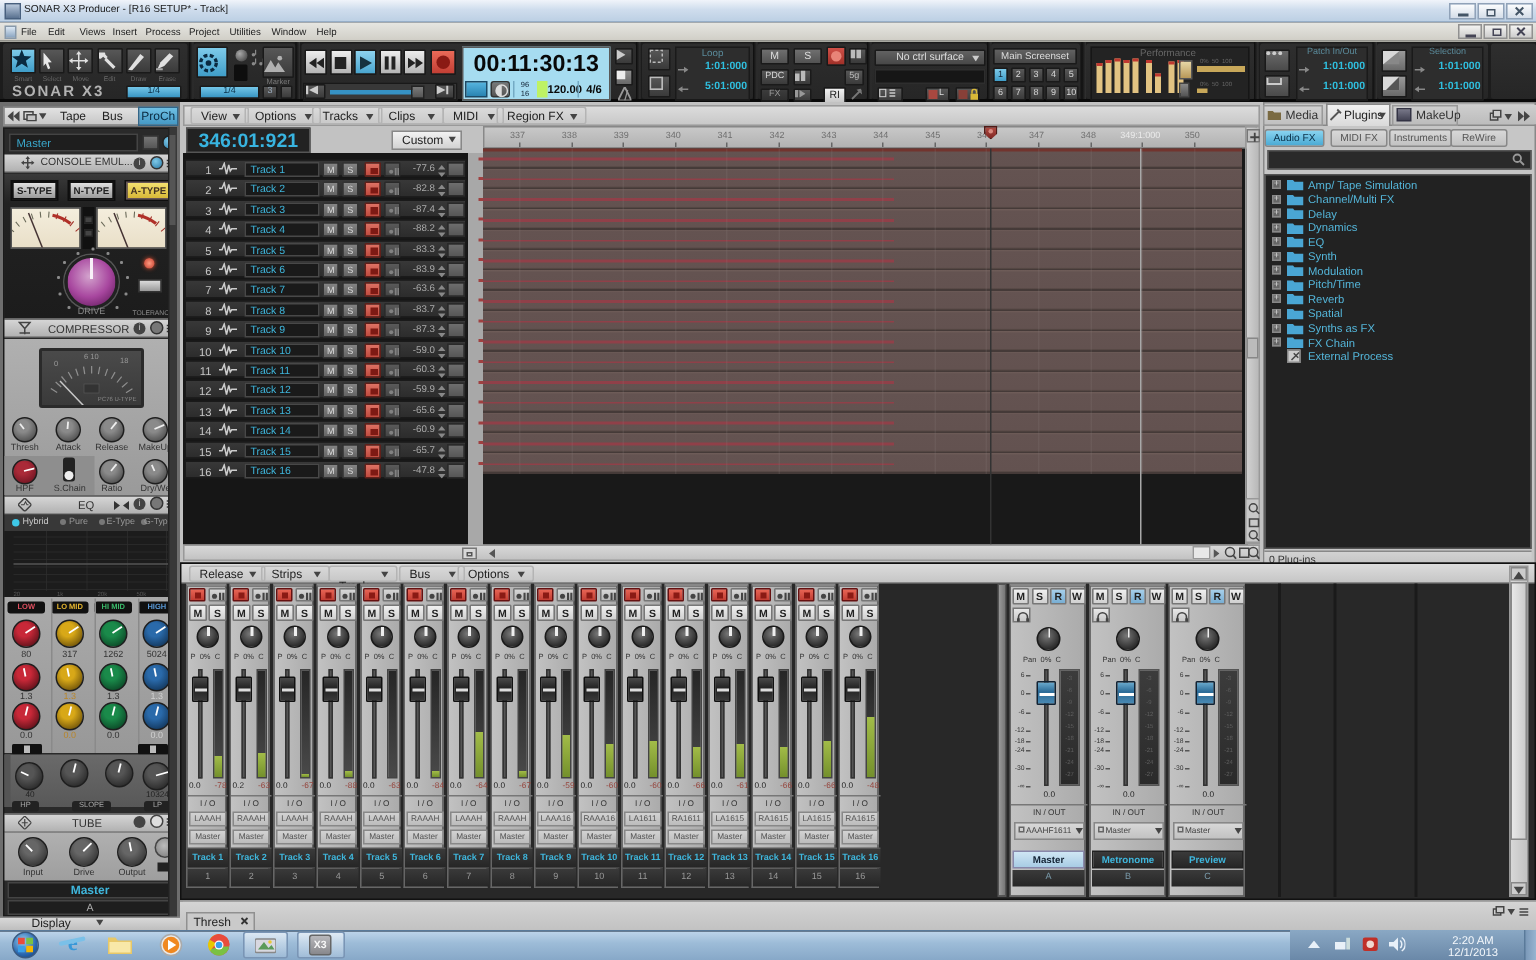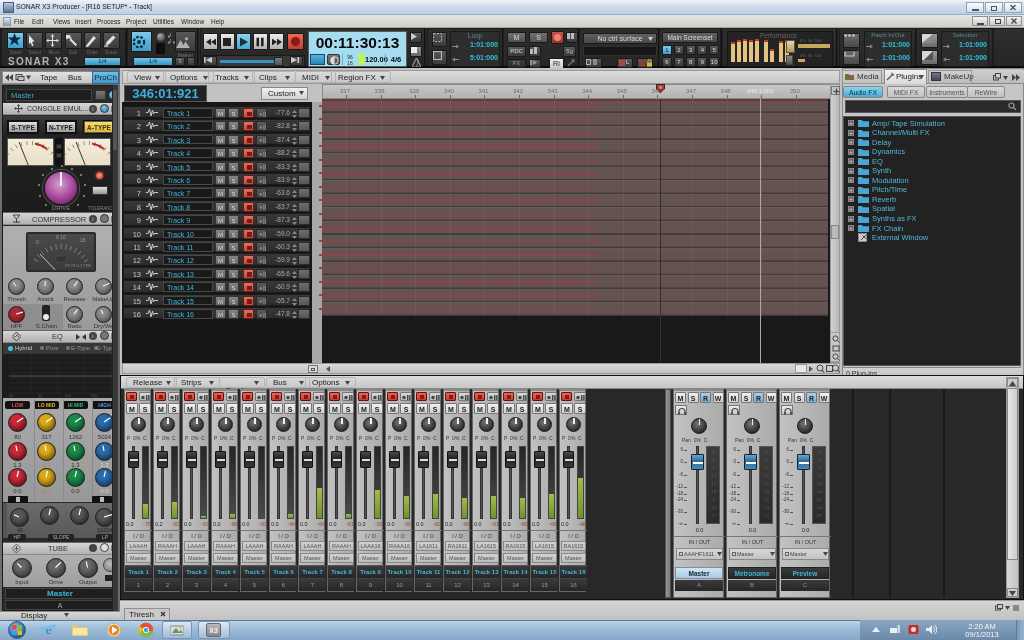--- a/index.html
+++ b/index.html
@@ -1571,21 +1571,21 @@
     <svg width="11" height="8" viewBox="0 0 11 8">
       <path d="M0 1 L4 1 L5 2.2 L11 2.2 L11 8 L0 8 Z" fill="#4aa6d4"></path>
     </svg>
   </div>
 <div class="abs" style="left:872px;top:223.55px;font-size:7.5px;color:#54b6da;">FX Chain</div>
 <div class="abs" style="left:858px;top:232.60000000000002px;width:9px;height:9px;background:#ccc;border:1px solid #888;">
     <svg width="7" height="7" viewBox="0 0 7 7" style="display:block;margin:0.5px;">
       <path d="M1 6 L6 1 M2.5 1.5 L5.5 4.5" stroke="#444" stroke-width="1"></path>
     </svg>
   </div>
-<div class="abs" style="left:872px;top:233.10000000000002px;font-size:7.5px;color:#54b6da;">External Window</div>
+<div class="abs" style="left:872px;top:233.10000000000002px;font-size:7.5px;color:#54b6da;">External Process</div>
 <div class="abs" style="left:843px;top:367px;width:178px;height:11px;background:linear-gradient(#d2d2d2,#c0c0c0);border-top:1px solid #888;font-size:7px;color:#333;line-height:11px;padding-left:3px;">0 Plug-ins</div>
 <div class="abs" style="left:120px;top:375px;width:904px;height:225px;background:#282828;border:1px solid #111;"></div>
 <div class="abs" style="left:121px;top:376px;width:902px;height:13px;background:linear-gradient(#dcdcdc,#c6c6c6);border-bottom:1px solid #888;"></div>
 <div class="abs" style="left:126px;top:377px;width:51px;height:11px;border:1px solid #b4b4b4;border-radius:2px;"></div>
 <div class="abs" style="left:133px;top:378px;font-size:8px;color:#222;">Release</div>
 <div class="abs" style="left:166px;top:381px;">
     <svg width="5" height="4" viewBox="0 0 5 4" style="display:block">
       <polygon points="0,0 5,0 2.5,4" fill="#444"></polygon>
     </svg>
   </div>
@@ -2343,13 +2343,13 @@
       <circle cx="5.5" cy="5.5" r="2.5" fill="#f0d8d0"></circle>
     </svg>
   </div>
 <div class="abs" style="left:926px;top:624px;width:11px;height:11px;">
     <svg width="11" height="11" viewBox="0 0 11 11">
       <path d="M0 4 L3 4 L6 1 L6 10 L3 7 L0 7 Z" fill="#e8f0f8"></path>
       <path d="M7.5 3 A 3.5 3.5 0 0 1 7.5 8 M8.5 1 A 5.5 5.5 0 0 1 8.5 10" stroke="#e8f0f8" fill="none" stroke-width="1"></path>
     </svg>
   </div>
 <div class="abs" style="left:952px;top:622px;width:60px;height:8px;font-size:7.5px;color:#f4f8fc;text-align:center;">2:20 AM</div>
-<div class="abs" style="left:952px;top:630px;width:60px;height:8px;font-size:7.5px;color:#f4f8fc;text-align:center;">09/1/2013</div>
+<div class="abs" style="left:952px;top:630px;width:60px;height:8px;font-size:7.5px;color:#f4f8fc;text-align:center;">12/1/2013</div>
 <div class="abs" style="left:1016px;top:620px;width:8px;height:20px;background:linear-gradient(90deg,#7a98b8,#98b4d0);border-left:1px solid #5a7a9a;"></div>
 </body></html>

